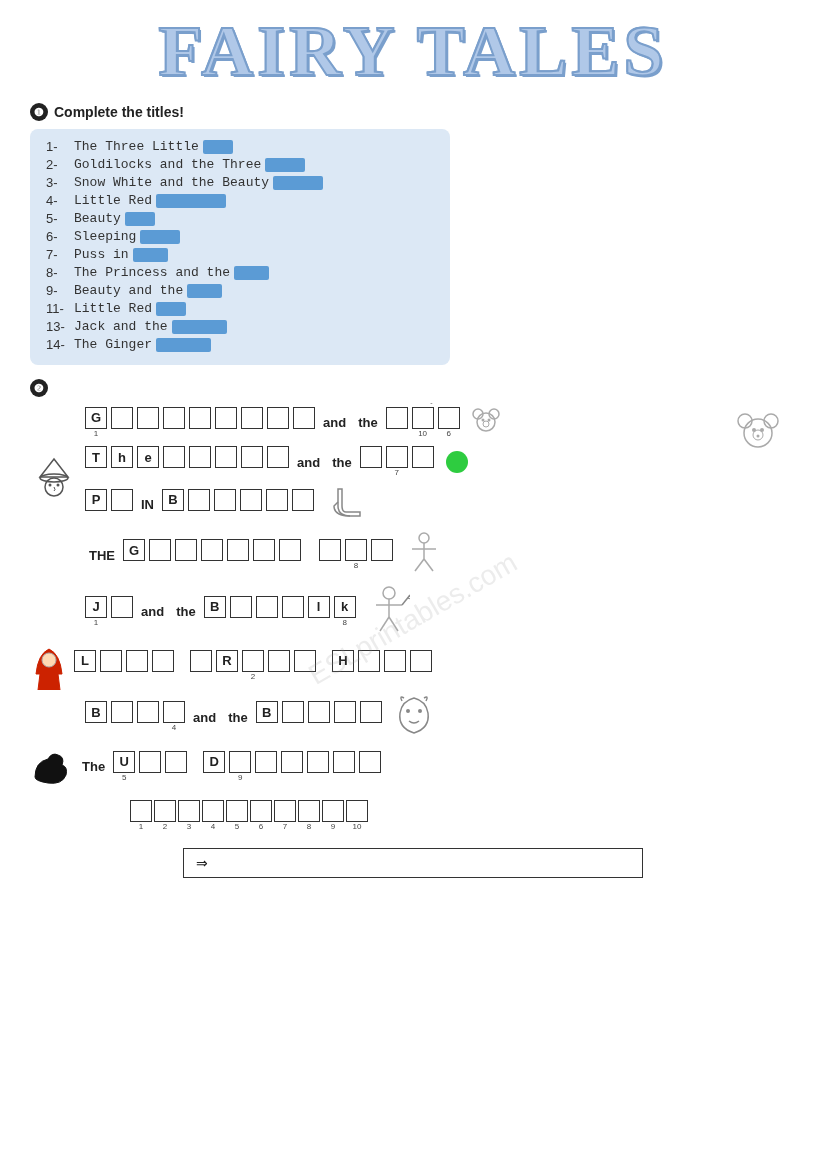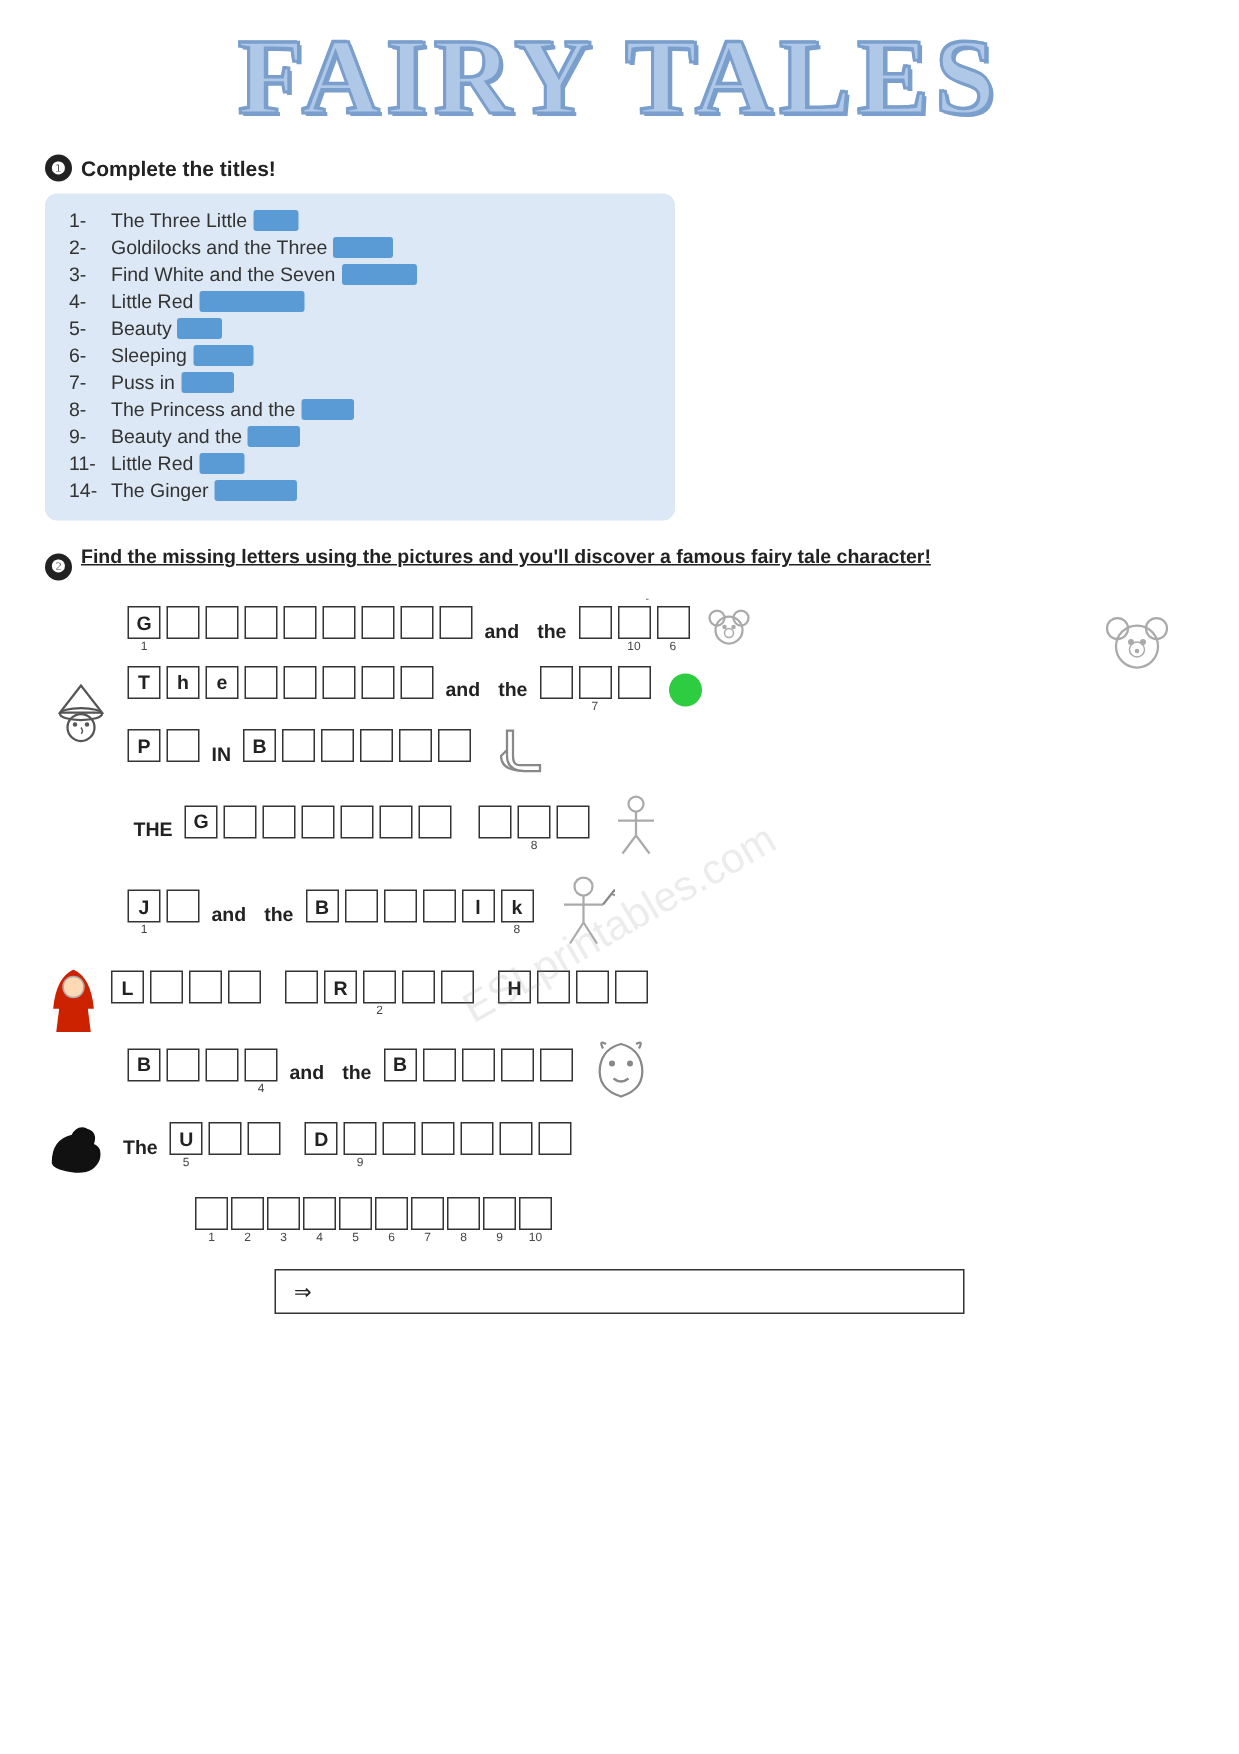--- a/index.html
+++ b/index.html
@@ -62,20 +62,21 @@
       margin-bottom: 3px;
       font-size: 13px;
     }
     .title-num {
       min-width: 28px;
       font-weight: normal;
       color: #333;
     }
     .title-text {
       color: #333;
+      font-family: Liberation Mono, monospace;
     }
     .title-blank {
       display: inline-block;
       background: #5b9bd5;
       height: 14px;
       border-radius: 2px;
       margin-left: 4px;
       vertical-align: middle;
     }
 
@@ -199,21 +200,21 @@
     <span class="title-text">The Three Little</span>
     <span class="title-blank" style="width:30px"></span>
   </div>
   <div class="title-row">
     <span class="title-num">2-</span>
     <span class="title-text">Goldilocks and the Three</span>
     <span class="title-blank" style="width:40px"></span>
   </div>
   <div class="title-row">
     <span class="title-num">3-</span>
-    <span class="title-text">Find White and the Seven</span>
+    <span class="title-text">Snow White and the Beauty</span>
     <span class="title-blank" style="width:50px"></span>
   </div>
   <div class="title-row">
     <span class="title-num">4-</span>
     <span class="title-text">Little Red</span>
     <span class="title-blank" style="width:70px"></span>
   </div>
   <div class="title-row">
     <span class="title-num">5-</span>
     <span class="title-text">Beauty</span>
@@ -238,29 +239,33 @@
     <span class="title-num">9-</span>
     <span class="title-text">Beauty and the</span>
     <span class="title-blank" style="width:35px"></span>
   </div>
   <div class="title-row">
     <span class="title-num">11-</span>
     <span class="title-text">Little Red</span>
     <span class="title-blank" style="width:30px"></span>
   </div>
   <div class="title-row">
+    <span class="title-num">13-</span>
+    <span class="title-text">Jack and the</span>
+    <span class="title-blank" style="width:55px"></span>
+  </div>
+  <div class="title-row">
     <span class="title-num">14-</span>
     <span class="title-text">The Ginger</span>
     <span class="title-blank" style="width:55px"></span>
   </div>
 </div>
 
 <div class="section-header">
   <span class="circle-num">❷</span>
-  <span class="section2-header">Find the missing letters using the pictures and you'll discover a famous fairy tale character!</span>
 </div>
 
 <div class="puzzle-wrapper">
 
   <div class="watermark">ESLprintables.com</div>
 
   <div style="position:absolute;right:10px;top:0;">
     <svg width="55" height="55" viewBox="0 0 55 55">
 
       <circle cx="27" cy="28" r="14" fill="none" stroke="#aaa" stroke-width="1.5"></circle>

